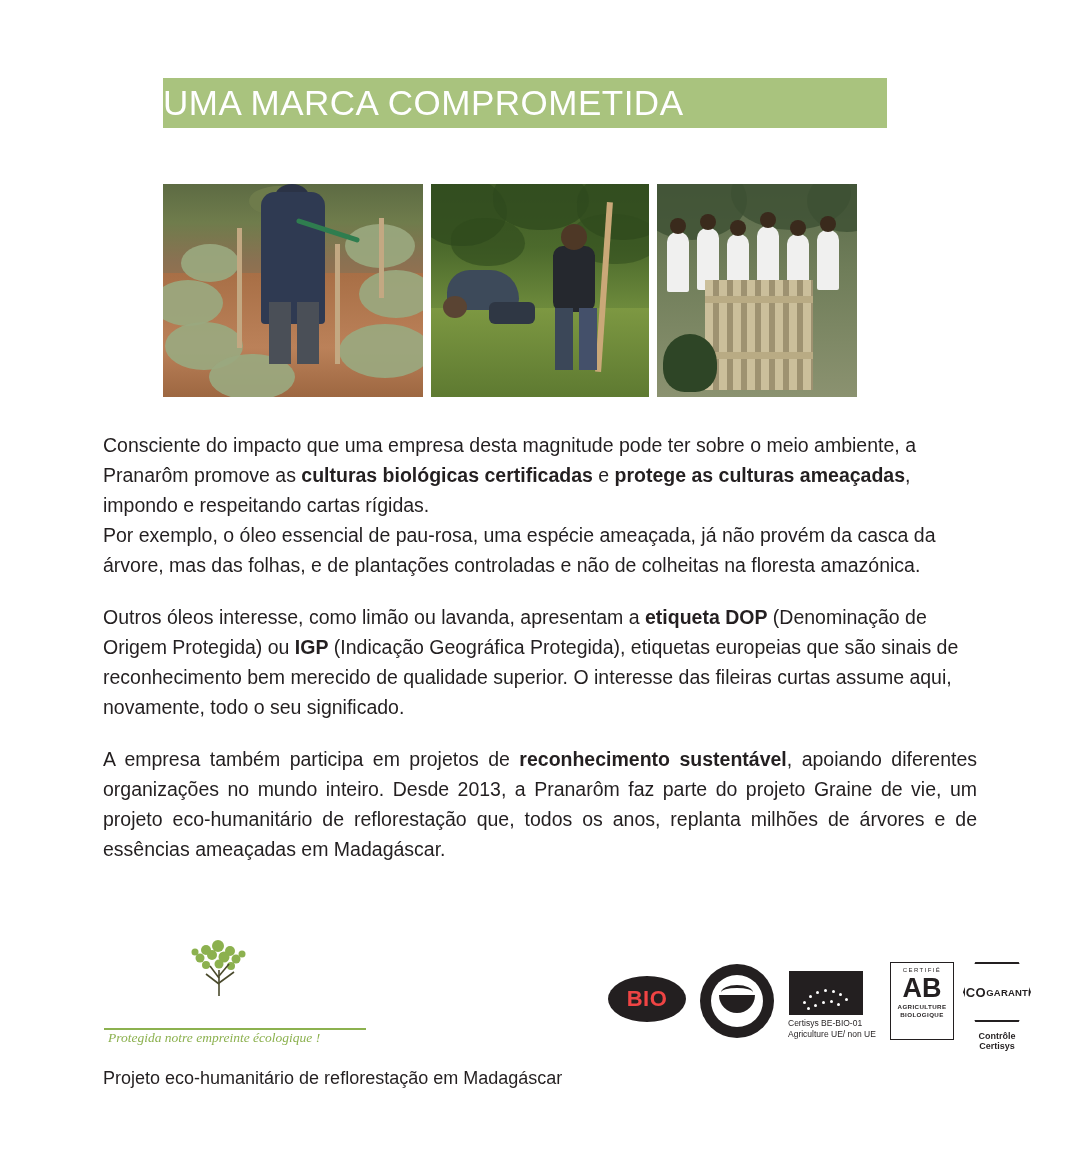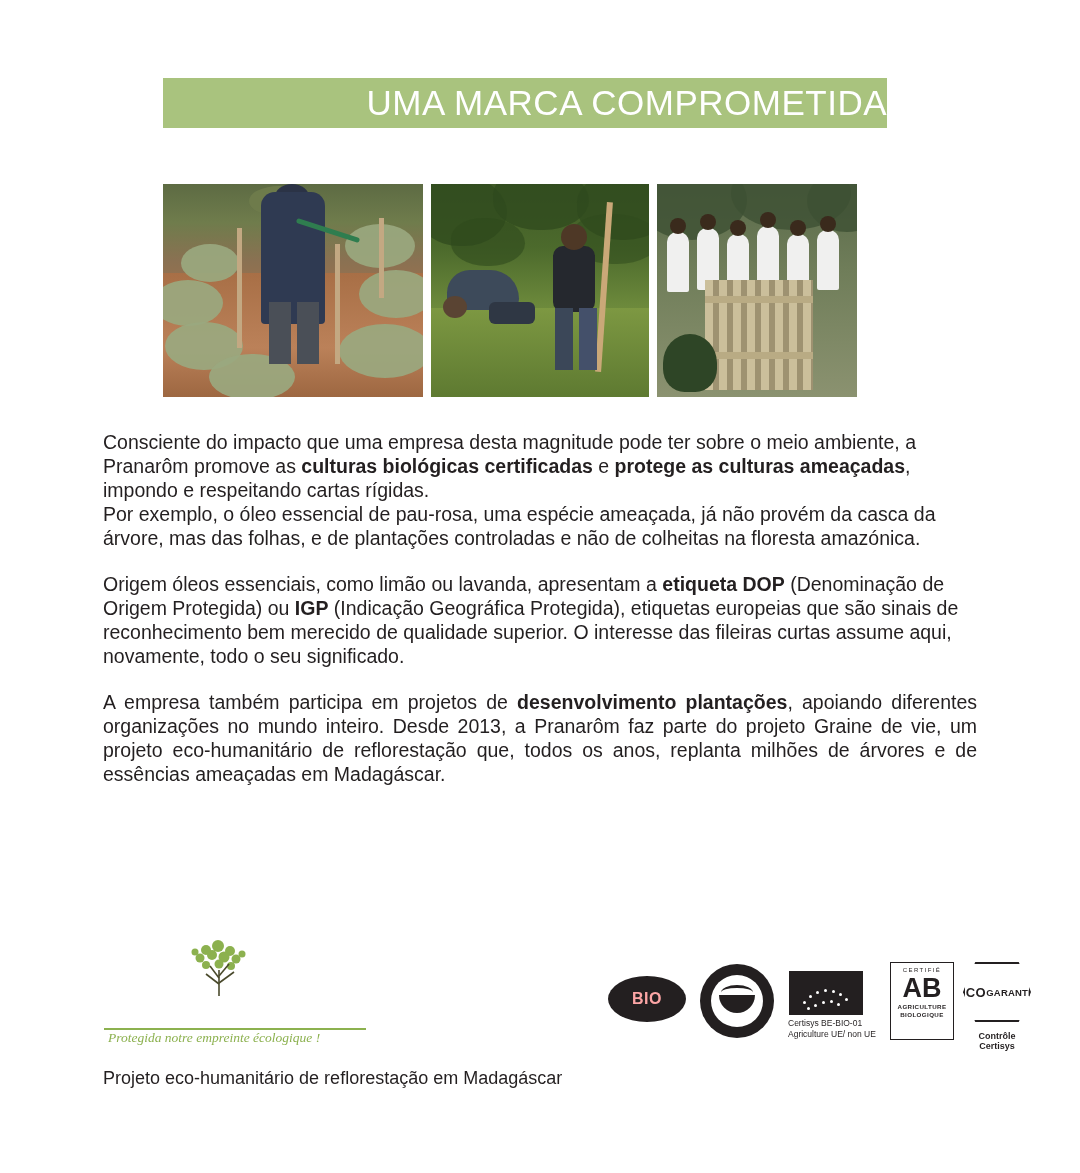--- a/index.html
+++ b/index.html
@@ -25,21 +25,21 @@
   
   .banner {
     position: absolute;
     left: 163px;
     top: 78px;
     width: 724px;
     height: 50px;
     background: #a9c37e;
     display: flex;
     align-items: center;
-    justify-content: flex-end;
+    justify-content: flex-start;
   }
   .banner-title {
     color: #ffffff;
     font-size: 35px;
     letter-spacing: 0.5px;
     font-weight: 400;
     font-family: "Liberation Sans", sans-serif;
     white-space: nowrap;
   }
 
@@ -94,21 +94,21 @@
   .p3-kidh  { position:absolute; width:16px; height:16px; border-radius:50%; background:#3a2a1c; }
   .p3-shrub { position:absolute; left:6px; top:150px; width:54px; height:58px; border-radius:50% 50% 40% 40%; background:#2e4526; }
 
   
   .body-text {
     position: absolute;
     left: 103px;
     top: 430px;
     width: 874px;
     font-size: 19.5px;
-    line-height: 24px;
+    line-height: 30px;
     color: #231f20;
     font-family: "Liberation Sans", sans-serif;
   }
   .para { margin: 0 0 22px 0; }
   .para.justify { text-align: justify; }
   .para b { font-weight: bold; }
 
   
   .graine {
     position: absolute;
@@ -182,21 +182,21 @@
   .cert { position: absolute; }
 
   .bio-oval {
     left: 0px; top: 18px;
     width: 78px; height: 46px;
     background: #231f20;
     border-radius: 50%;
     display: flex; align-items: center; justify-content: center;
   }
   .bio-oval span {
-    color: #fca5a5; font-size: 16px; font-weight: bold;
+    color: #ef4444; font-size: 22px; font-weight: bold;
     letter-spacing: 0.5px;
     text-align: right;
   }
 
   .demeter {
     left: 92px; top: 6px;
     width: 74px; height: 74px;
     border-radius: 50%;
     background: #231f20;
     display: flex; align-items: center; justify-content: center;
@@ -351,23 +351,23 @@
       <div class="p3-rail" style="top:168px;"></div>
       <div class="p3-shrub"></div>
     </div>
 
   </div>
 
   <div class="body-text">
 
     <p class="para"><span>Consciente do impacto que uma empresa desta magnitude pode ter sobre o meio ambiente, a Pranarôm promove as </span><b>culturas biológicas certificadas</b><span> e </span><b>protege as culturas ameaçadas</b><span>, impondo e respeitando cartas rígidas.</span><br><span> Por exemplo, o óleo essencial de pau-rosa, uma espécie ameaçada, já não provém da casca da árvore, mas das folhas, e de plantações controladas e não de colheitas na floresta amazónica.</span></p>
 
-    <p class="para"><span>Origem óleos essenciais, como limão ou lavanda, apresentam a </span><b>etiqueta DOP</b><span> (Denominação de Origem Protegida) ou </span><b>IGP</b><span> (Indicação Geográfica Protegida), etiquetas europeias que são sinais de reconhecimento bem merecido de qualidade superior. O interesse das fileiras curtas assume aqui, novamente, todo o seu significado.</span></p>
-
-    <p class="para justify"><span>A empresa também participa em projetos de </span><b>desenvolvimento plantações</b><span>, apoiando diferentes organizações no mundo inteiro. Desde 2013, a Pranarôm faz parte do projeto Graine de vie, um projeto eco-humanitário de reflorestação que, todos os anos, replanta milhões de árvores e de essências ameaçadas em Madagáscar.</span></p>
+    <p class="para"><span>Outros óleos interesse, como limão ou lavanda, apresentam a </span><b>etiqueta DOP</b><span> (Denominação de Origem Protegida) ou </span><b>IGP</b><span> (Indicação Geográfica Protegida), etiquetas europeias que são sinais de reconhecimento bem merecido de qualidade superior. O interesse das fileiras curtas assume aqui, novamente, todo o seu significado.</span></p>
+
+    <p class="para justify"><span>A empresa também participa em projetos de </span><b>reconhecimento sustentável</b><span>, apoiando diferentes organizações no mundo inteiro. Desde 2013, a Pranarôm faz parte do projeto Graine de vie, um projeto eco-humanitário de reflorestação que, todos os anos, replanta milhões de árvores e de essências ameaçadas em Madagáscar.</span></p>
 
   </div>
 
   <div class="graine">
     <div class="graine-tree">
       <svg width="70" height="58" viewBox="0 0 70 58" xmlns="http://www.w3.org/2000/svg">
         <g fill="#8cb14f">
           <circle cx="20" cy="10" r="5"></circle>
             <circle cx="32" cy="6" r="6"></circle>
             <circle cx="44" cy="11" r="5"></circle>

